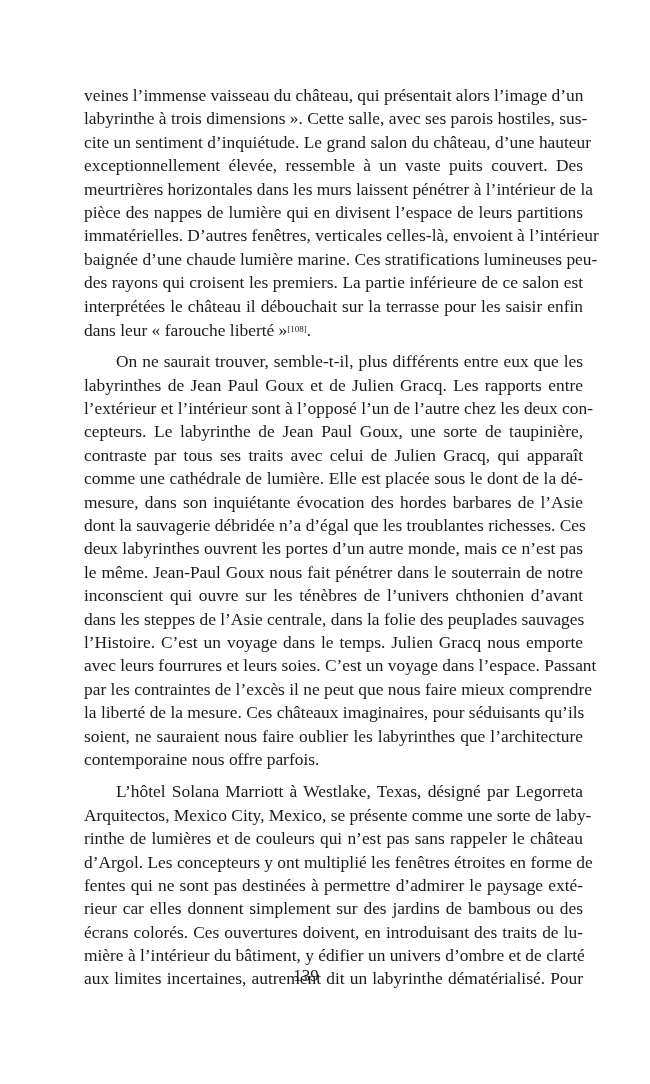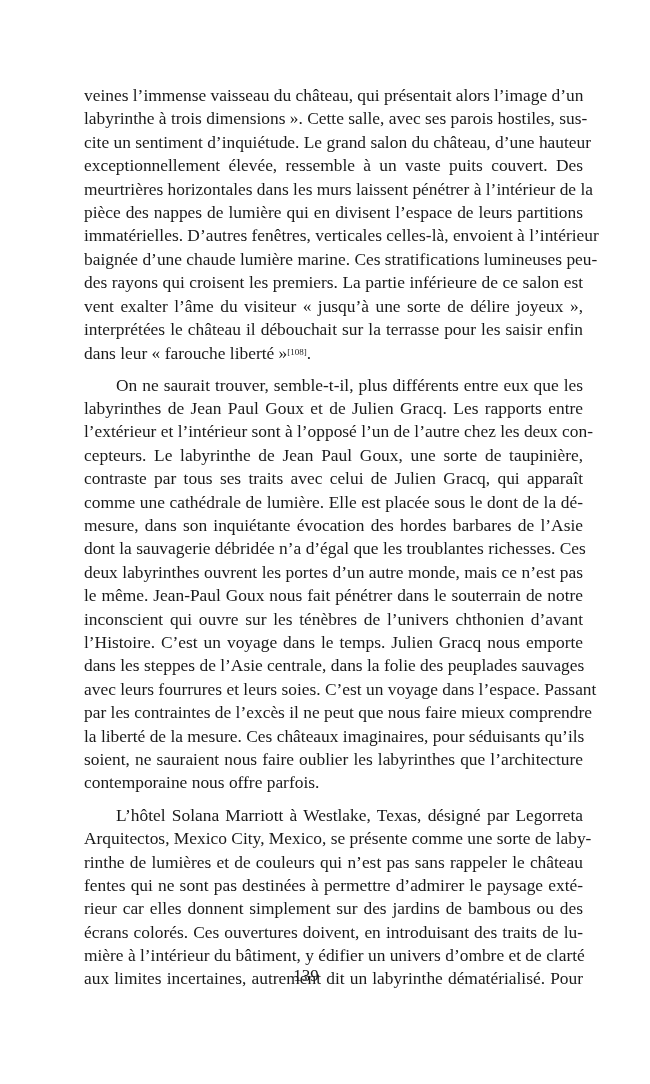--- a/index.html
+++ b/index.html
@@ -28,52 +28,52 @@
   <div class="para">
     <span class="line">veines l’immense vaisseau du château, qui présentait alors l’image d’un</span>
     <span class="line">labyrinthe à trois dimensions ». Cette salle, avec ses parois hostiles, sus-</span>
     <span class="line">cite un sentiment d’inquiétude. Le grand salon du château, d’une hauteur</span>
     <span class="line">exceptionnellement élevée, ressemble à un vaste puits couvert. Des</span>
     <span class="line">meurtrières horizontales dans les murs laissent pénétrer à l’intérieur de la</span>
     <span class="line">pièce des nappes de lumière qui en divisent l’espace de leurs partitions</span>
     <span class="line">immatérielles. D’autres fenêtres, verticales celles-là, envoient à l’intérieur</span>
     <span class="line">baignée d’une chaude lumière marine. Ces stratifications lumineuses peu-</span>
     <span class="line">des rayons qui croisent les premiers. La partie inférieure de ce salon est</span>
-    <span class="line">vent exalter l’âme du visiteur « jusqu’à une sorte de délire joyeux »,</span>
     <span class="line">interprétées le château il débouchait sur la terrasse pour les saisir enfin</span>
     <span class="line last"><span>dans leur « farouche liberté »</span><span class="fn">[108]</span><span>.</span></span>
   </div>
   <div class="gap"></div>
 
   <div class="para">
     <span class="line indent">On ne saurait trouver, semble-t-il, plus différents entre eux que les</span>
     <span class="line">labyrinthes de Jean Paul Goux et de Julien Gracq. Les rapports entre</span>
     <span class="line">l’extérieur et l’intérieur sont à l’opposé l’un de l’autre chez les deux con-</span>
     <span class="line">cepteurs. Le labyrinthe de Jean Paul Goux, une sorte de taupinière,</span>
     <span class="line">contraste par tous ses traits avec celui de Julien Gracq, qui apparaît</span>
     <span class="line">comme une cathédrale de lumière. Elle est placée sous le dont de la dé-</span>
     <span class="line">mesure, dans son inquiétante évocation des hordes barbares de l’Asie</span>
     <span class="line">dont la sauvagerie débridée n’a d’égal que les troublantes richesses. Ces</span>
     <span class="line">deux labyrinthes ouvrent les portes d’un autre monde, mais ce n’est pas</span>
     <span class="line">le même. Jean-Paul Goux nous fait pénétrer dans le souterrain de notre</span>
     <span class="line">inconscient qui ouvre sur les ténèbres de l’univers chthonien d’avant</span>
+    <span class="line">dans les steppes de l’Asie centrale, dans la folie des peuplades sauvages</span>
     <span class="line">l’Histoire. C’est un voyage dans le temps. Julien Gracq nous emporte</span>
-    <span class="line">dans les steppes de l’Asie centrale, dans la folie des peuplades sauvages</span>
     <span class="line">avec leurs fourrures et leurs soies. C’est un voyage dans l’espace. Passant</span>
     <span class="line">par les contraintes de l’excès il ne peut que nous faire mieux comprendre</span>
     <span class="line">la liberté de la mesure. Ces châteaux imaginaires, pour séduisants qu’ils</span>
     <span class="line">soient, ne sauraient nous faire oublier les labyrinthes que l’architecture</span>
     <span class="line last">contemporaine nous offre parfois.</span>
   </div>
   <div class="gap"></div>
 
   <div class="para">
     <span class="line indent">L’hôtel Solana Marriott à Westlake, Texas, désigné par Legorreta</span>
     <span class="line">Arquitectos, Mexico City, Mexico, se présente comme une sorte de laby-</span>
     <span class="line">rinthe de lumières et de couleurs qui n’est pas sans rappeler le château</span>
+    <span class="line">d’Argol. Les concepteurs y ont multiplié les fenêtres étroites en forme de</span>
     <span class="line">fentes qui ne sont pas destinées à permettre d’admirer le paysage exté-</span>
     <span class="line">rieur car elles donnent simplement sur des jardins de bambous ou des</span>
     <span class="line">écrans colorés. Ces ouvertures doivent, en introduisant des traits de lu-</span>
     <span class="line">mière à l’intérieur du bâtiment, y édifier un univers d’ombre et de clarté</span>
     <span class="line">aux limites incertaines, autrement dit un labyrinthe dématérialisé. Pour</span>
   </div>
 </div>
 
 <div class="page-number">139</div>
 

